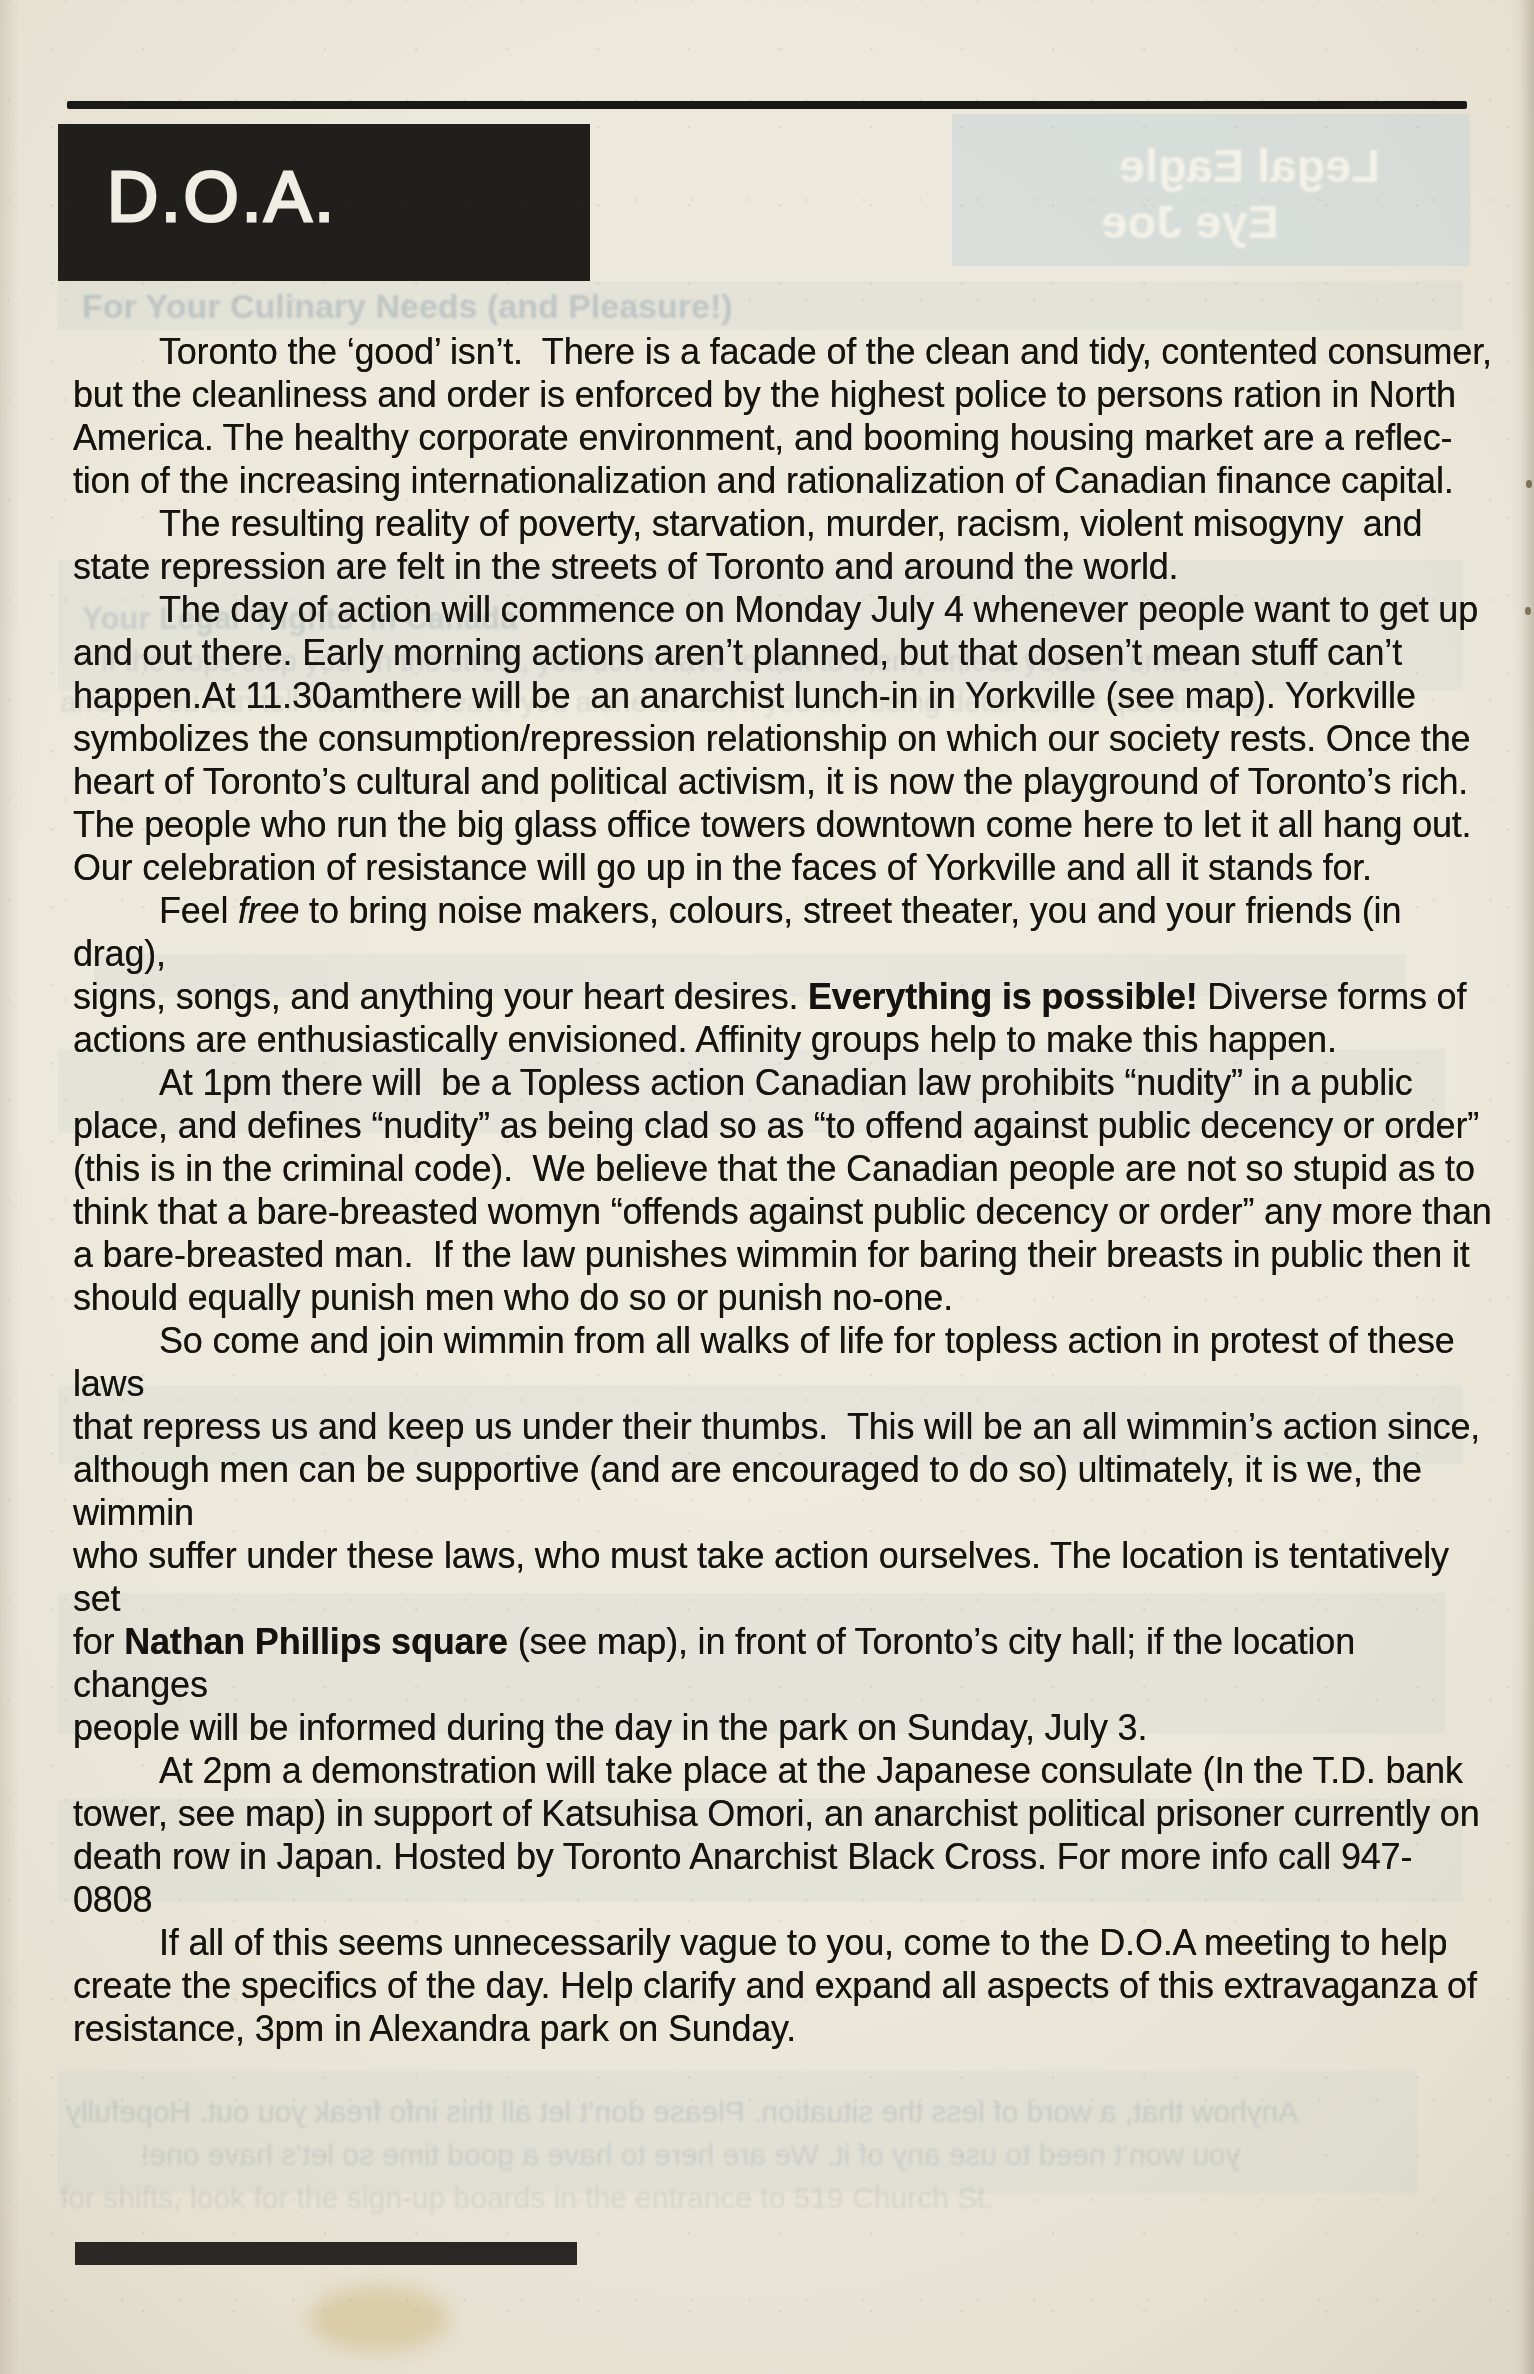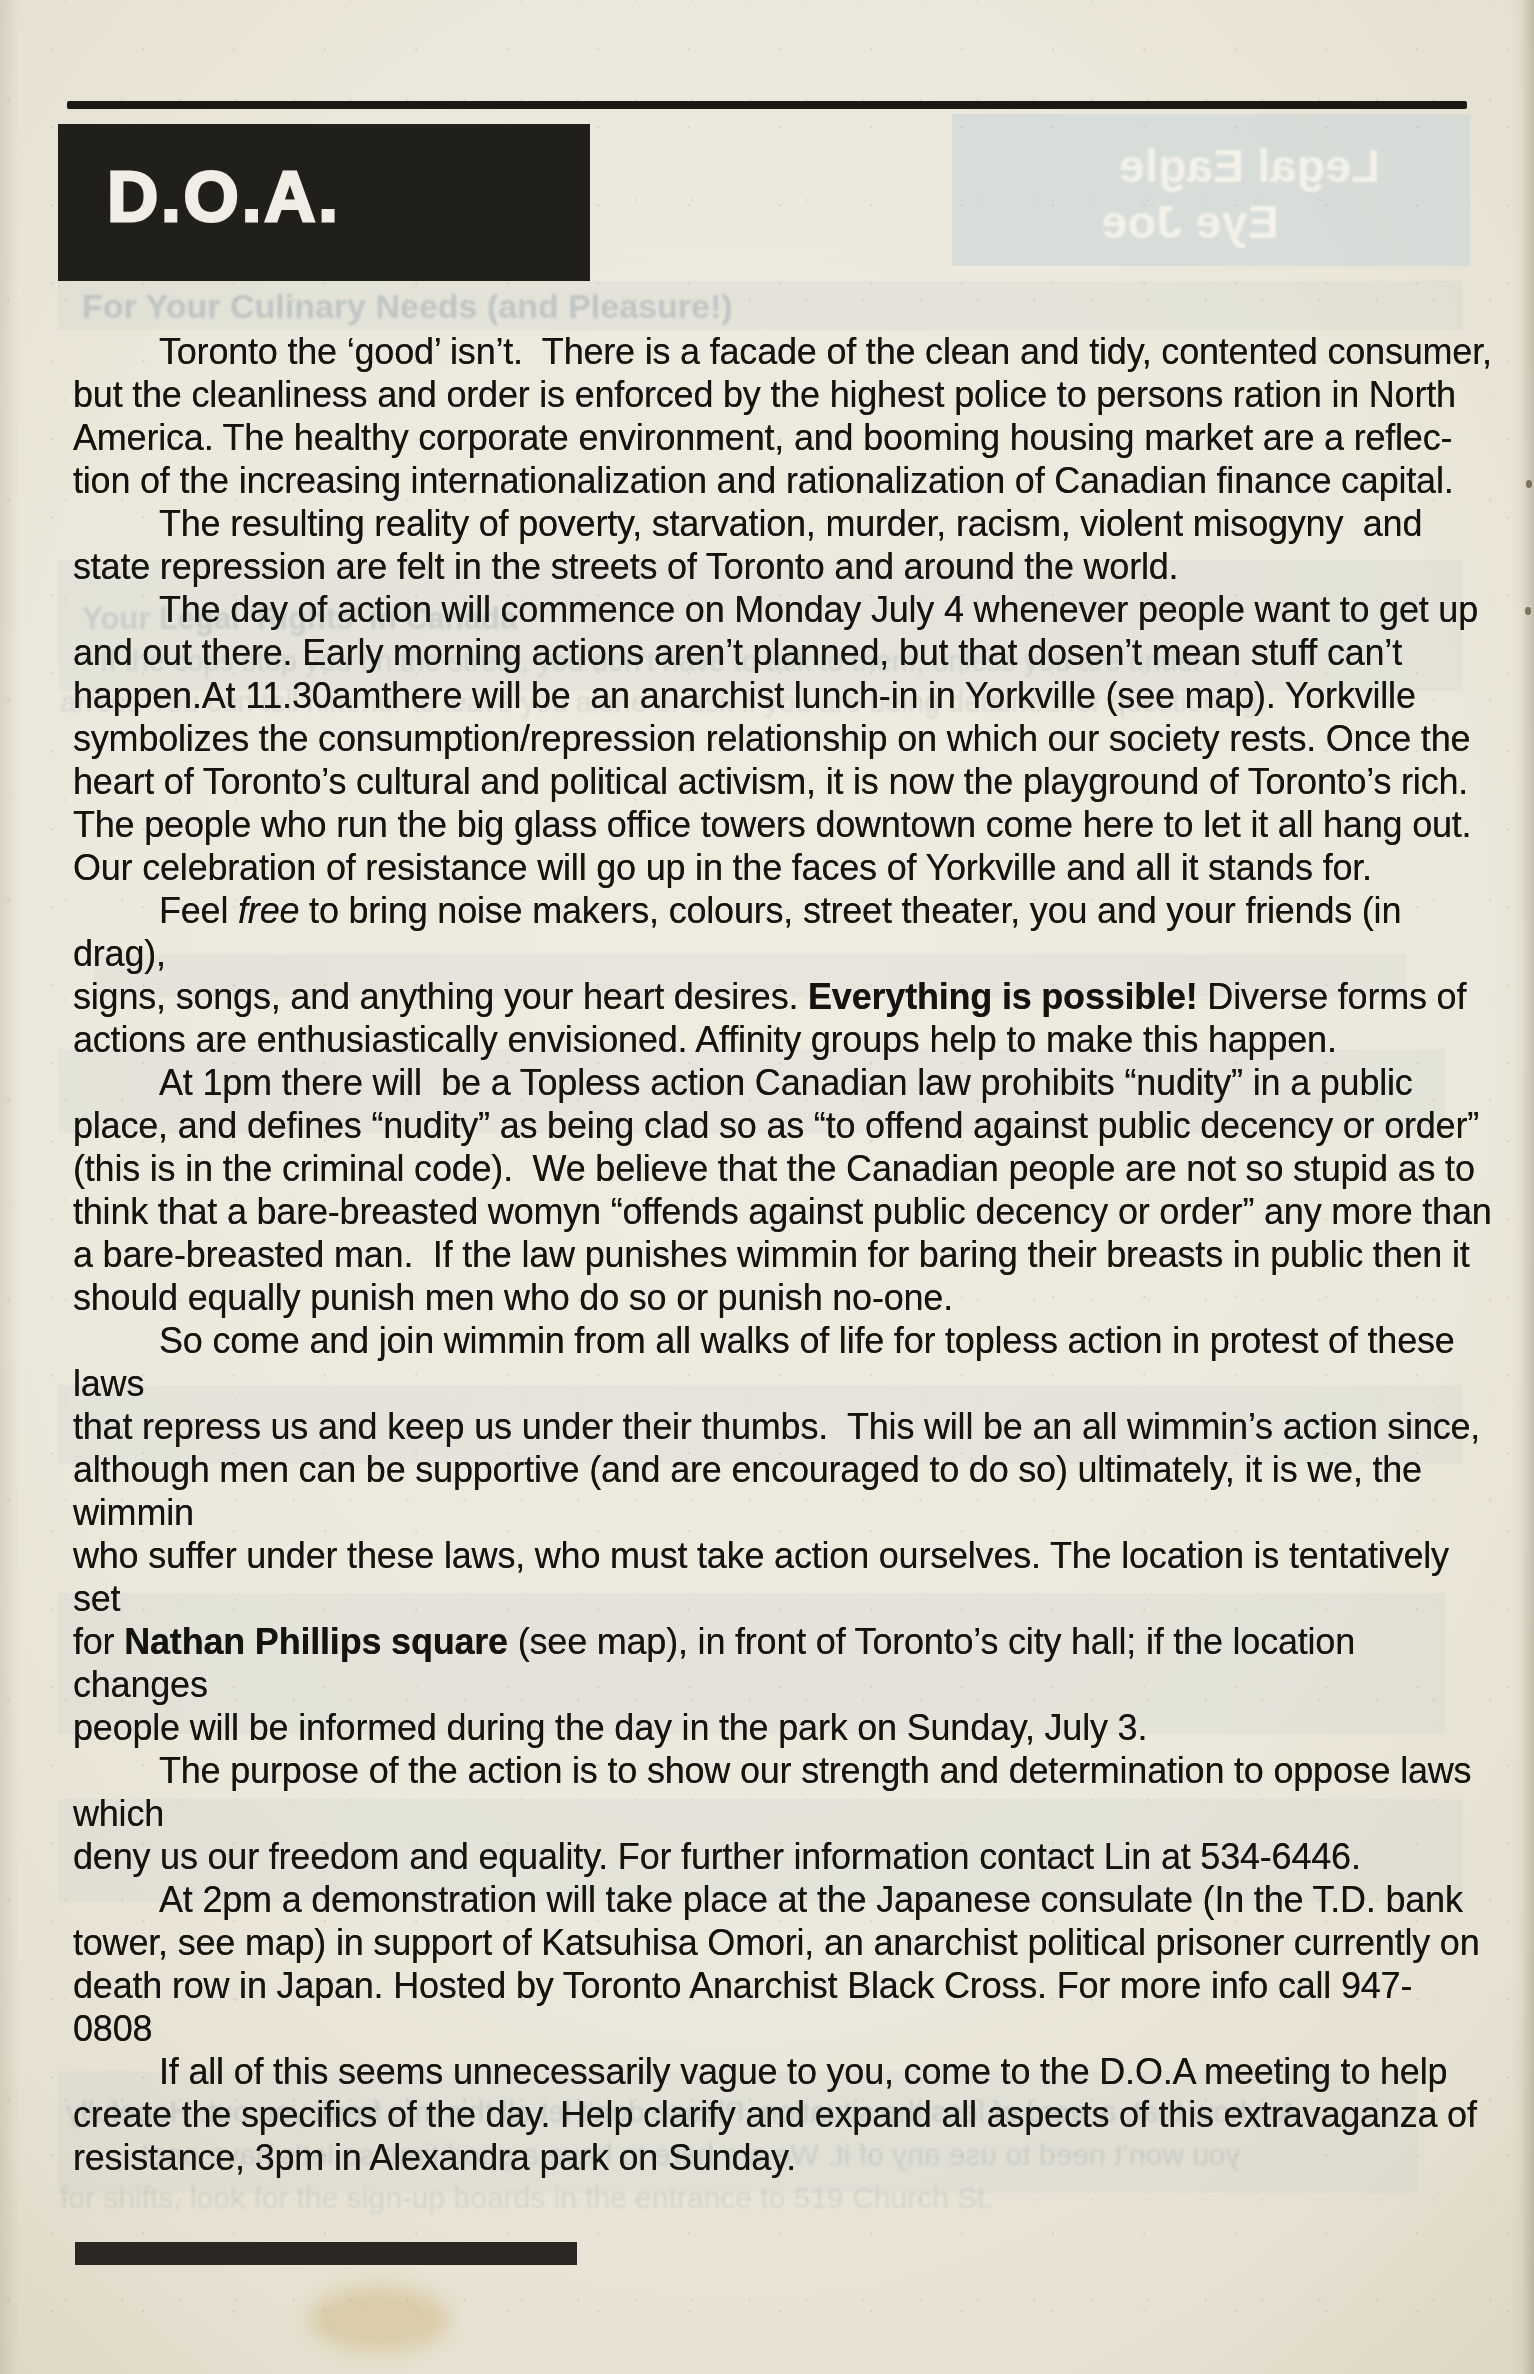--- a/index.html
+++ b/index.html
@@ -38,21 +38,21 @@
     position:absolute;left:67px;top:101px;width:1400px;height:8.4px;
     background:#1b1916;border-radius:1.9px;
   }
 
   .masthead-box{
     position:absolute;left:58px;top:124px;width:532px;height:157px;
     background:#211f1c;
   }
   .masthead-title{
     position:absolute;left:49px;top:32px;
-    color:#efede4;font-size:71px;font-weight:700;letter-spacing:2.8px;
+    color:#efede4;font-size:71px;font-weight:400;letter-spacing:2.8px;
     -webkit-text-stroke:2.8px #efede4;
   }
 
   
   .ghost-box{
     position:absolute;left:952px;top:114px;width:518px;height:152px;
     background:rgba(203,214,216,.62);
   }
   .ghost-masthead{
     position:absolute;inset:0;transform:scaleX(-1);
@@ -116,21 +116,20 @@
     <div class="masthead-title">D.O.A.</div>
   </div>
 
   <div class="article" id="article-body">
       <div class="para">Toronto the ‘good’ isn’t.  There is a facade of the clean and tidy, contented consumer,<br>but the cleanliness and order is enforced by the highest police to persons ration in North<br>America. The healthy corporate environment, and booming housing market are a reflec-<br>tion of the increasing internationalization and rationalization of Canadian finance capital.</div>
       <div class="para">The resulting reality of poverty, starvation, murder, racism, violent misogyny  and<br>state repression are felt in the streets of Toronto and around the world.</div>
       <div class="para">The day of action will commence on Monday July 4 whenever people want to get up<br>and out there. Early morning actions aren’t planned, but that dosen’t mean stuff can’t<br>happen.At 11.30amthere will be  an anarchist lunch-in in Yorkville (see map). Yorkville<br>symbolizes the consumption/repression relationship on which our society rests. Once the<br>heart of Toronto’s cultural and political activism, it is now the playground of Toronto’s rich.<br>The people who run the big glass office towers downtown come here to let it all hang out.<br>Our celebration of resistance will go up in the faces of Yorkville and all it stands for.</div>
       <div class="para">Feel <i>free</i> to bring noise makers, colours, street theater, you and your friends (in drag),<br>signs, songs, and anything your heart desires. <b>Everything is possible!</b> Diverse forms of<br>actions are enthusiastically envisioned. Affinity groups help to make this happen.</div>
       <div class="para">At 1pm there will  be a Topless action Canadian law prohibits “nudity” in a public<br>place, and defines “nudity” as being clad so as “to offend against public decency or order”<br>(this is in the criminal code).  We believe that the Canadian people are not so stupid as to<br>think that a bare-breasted womyn “offends against public decency or order” any more than<br>a bare-breasted man.  If the law punishes wimmin for baring their breasts in public then it<br>should equally punish men who do so or punish no-one.</div>
       <div class="para">So come and join wimmin from all walks of life for topless action in protest of these laws<br>that repress us and keep us under their thumbs.  This will be an all wimmin’s action since,<br>although men can be supportive (and are encouraged to do so) ultimately, it is we, the wimmin<br>who suffer under these laws, who must take action ourselves. The location is tentatively set<br>for <b>Nathan Phillips square</b> (see map), in front of Toronto’s city hall; if the location changes<br>people will be informed during the day in the park on Sunday, July 3.</div>
-      <div class="para">The purpose of the action is to show our strength and determination to oppose laws which<br>deny us our freedom and equality. For further information contact Lin at 534-6446.</div>
       <div class="para">At 2pm a demonstration will take place at the Japanese consulate (In the T.D. bank<br>tower, see map) in support of Katsuhisa Omori, an anarchist political prisoner currently on<br>death row in Japan. Hosted by Toronto Anarchist Black Cross. For more info call 947-<br>0808</div>
       <div class="para">If all of this seems unnecessarily vague to you, come to the D.O.A meeting to help<br>create the specifics of the day. Help clarify and expand all aspects of this extravaganza of<br>resistance, 3pm in Alexandra park on Sunday.</div>
     </div>
 
   <div class="bottom-bar"></div>
 
   <div class="stain"></div>
   <div class="speck" style="right:2.8px;top:480px;width:6.6px;height:8.4px"></div>
   <div class="speck" style="right:3.7px;top:607px;width:6.6px;height:7.5px"></div>
   <div class="edge-left"></div>

